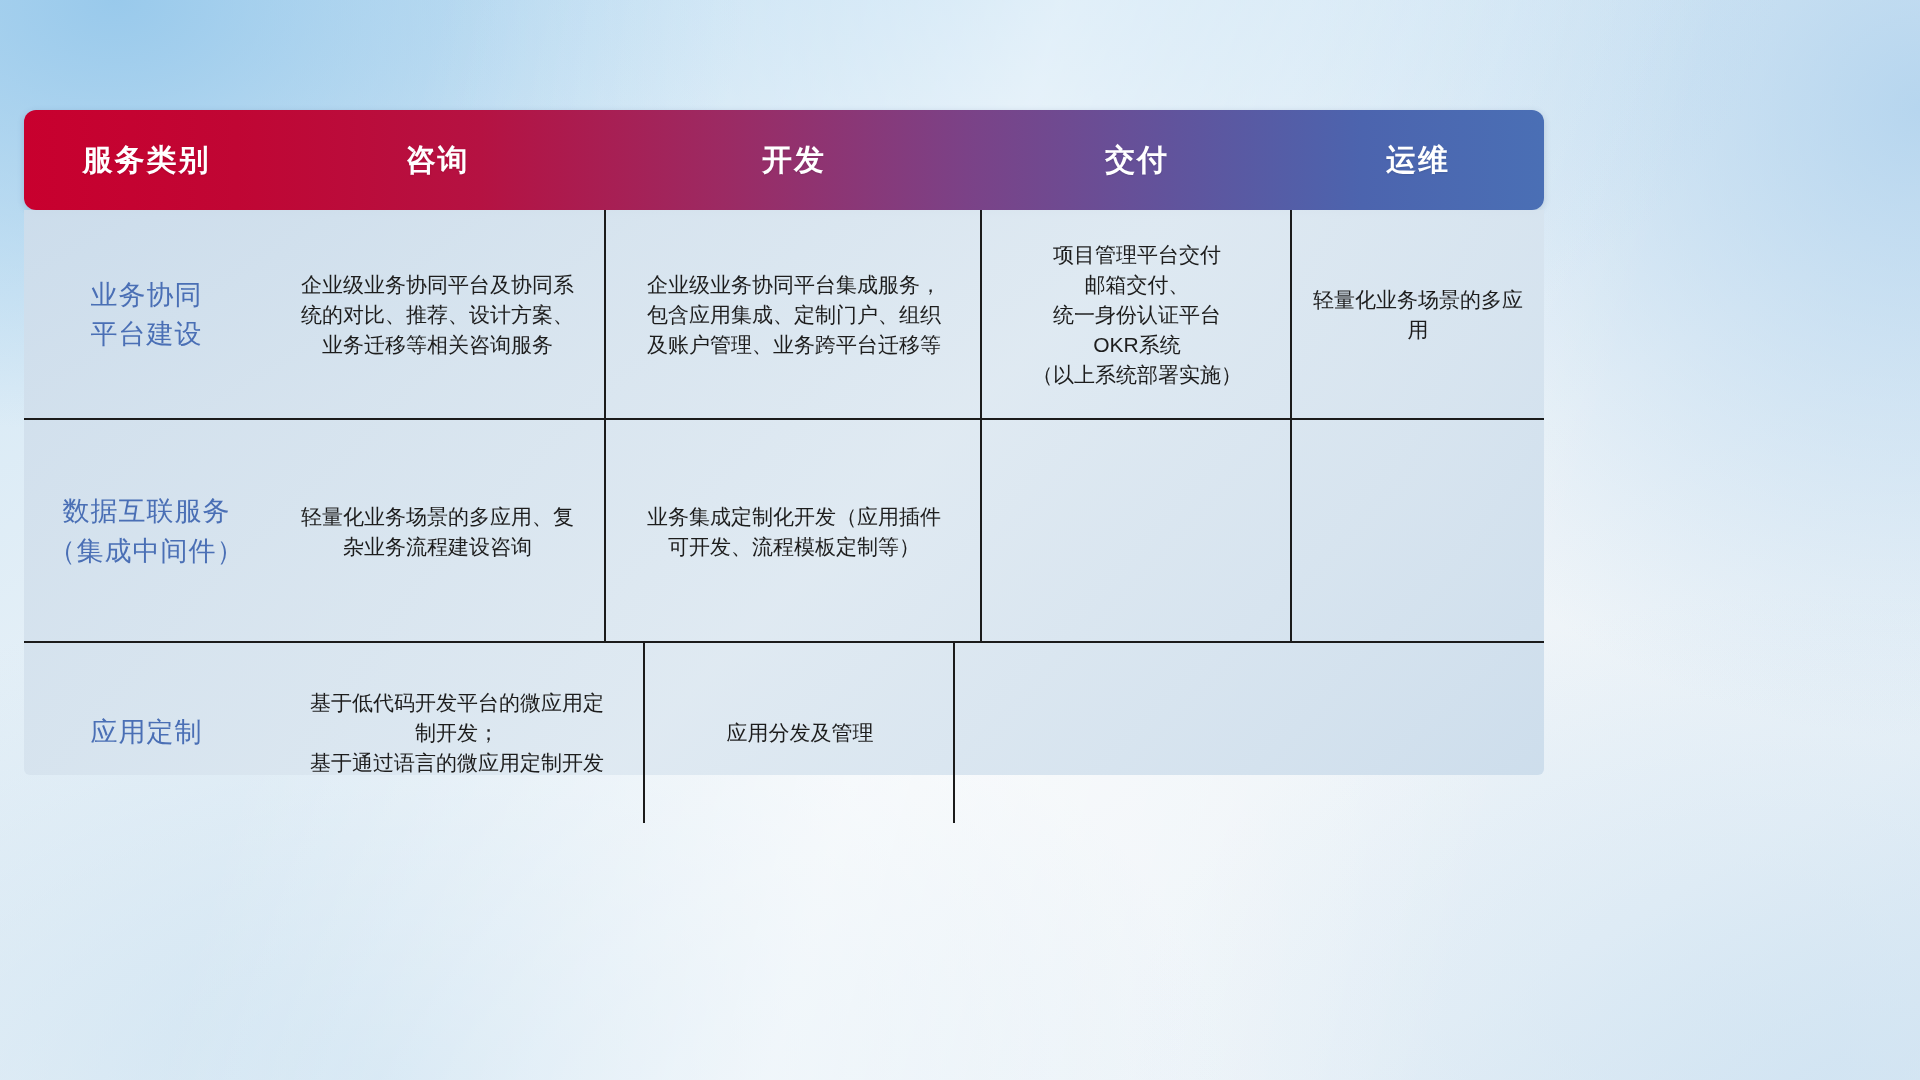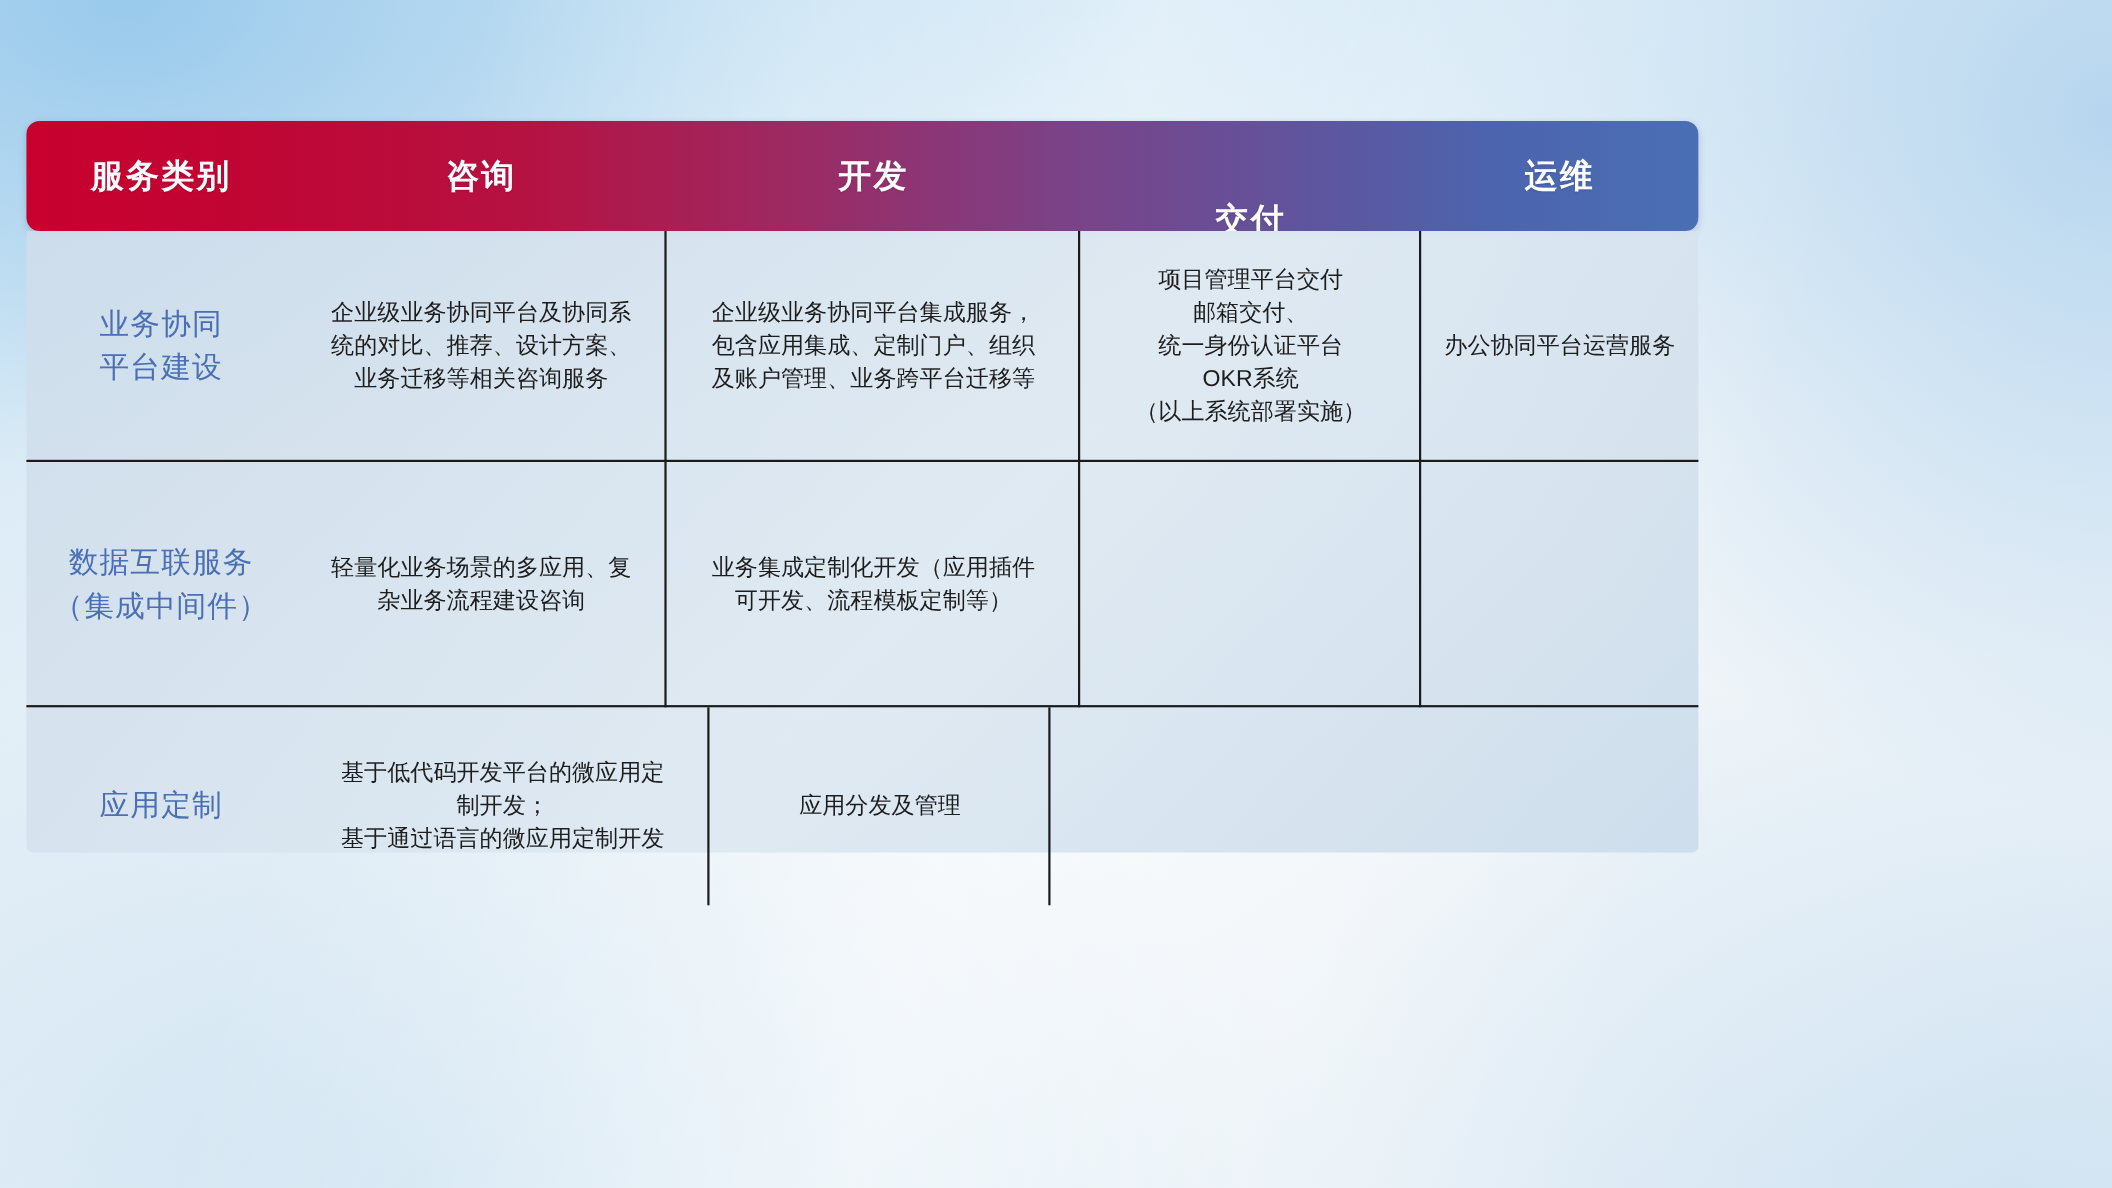--- a/index.html
+++ b/index.html
@@ -67,21 +67,21 @@
     color: #ffffff;
     font-size: 30px;
     font-weight: bold;
     letter-spacing: 2px;
     text-shadow: 0 1px 2px rgba(0,0,0,0.10);
     height: 100%;
   }
   .th.c0 { width: 245px; }
   .th.c1 { width: 337px; }
   .th.c2 { width: 376px; }
-  .th.c3 { width: 310px; margin-top: 40px; }
+  .th.c3 { width: 310px; }
   .th.c4 { width: 252px; }
 
   
   #table-body {
     position: relative;
     width: 100%;
     height: 565px;
     background: linear-gradient(135deg,
         rgba(206,221,235,0.92) 0%,
         rgba(214,227,238,0.92) 28%,
@@ -174,21 +174,21 @@
 统的对比、推荐、设计方案、
 业务迁移等相关咨询服务</div>
       <div class="td c2">企业级业务协同平台集成服务，
 包含应用集成、定制门户、组织
 及账户管理、业务跨平台迁移等</div>
       <div class="td c3">项目管理平台交付
 邮箱交付、
 统一身份认证平台
 OKR系统
 （以上系统部署实施）</div>
-      <div class="td c4">办公协同平台运营服务</div>
+      <div class="td c4">轻量化业务场景的多应用</div>
     </div>
 
     <div class="row r1">
       <div class="td c0">
         <span class="row-label">数据互联服务
 （集成中间件）</span>
       </div>
       <div class="td c1">轻量化业务场景的多应用、复
 杂业务流程建设咨询</div>
       <div class="td c2">业务集成定制化开发（应用插件

